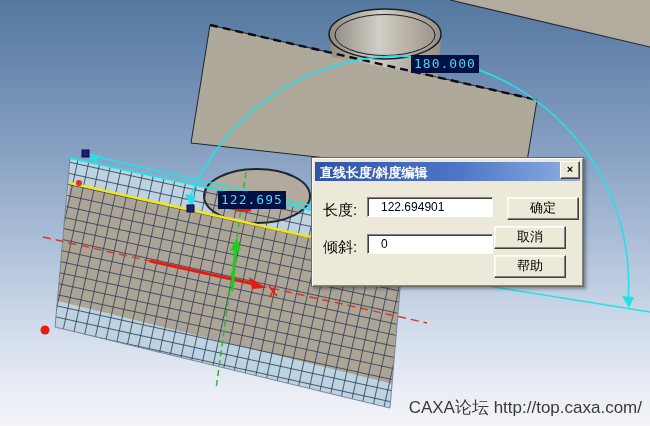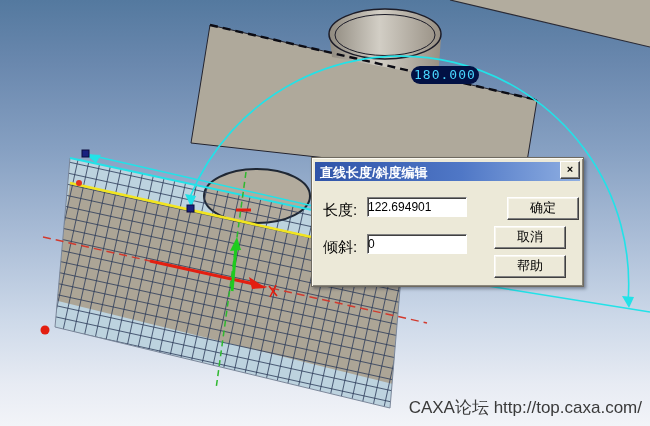--- a/index.html
+++ b/index.html
@@ -10,21 +10,21 @@
   }
   #scene{position:absolute;left:0;top:0;}
   .dim-label{
     position:absolute;z-index:2;
     background:#021144;color:#49d6ff;
     font-family:"DejaVu Sans Mono",monospace;
     font-size:13px;line-height:16px;letter-spacing:1px;
     padding:1px 3px;white-space:nowrap;
   }
   #dim-122{left:218px;top:191px;}
-  #dim-180{left:411px;top:66px;border-radius:9px;}
+  #dim-180{left:411px;top:55px;}
   .watermark{
     position:absolute;right:8px;top:396px;z-index:2;
     color:#3a3a3a;font-size:17px;white-space:nowrap;
   }
   
   .dialog{
     position:absolute;left:311px;top:157px;width:271px;height:128px;z-index:3;
     background:#ECE9D8;border:1px solid #6e6a60;
     box-shadow:inset 1px 1px 0 #fbf9f1,inset -1px -1px 0 #8a867c,2px 2px 3px rgba(20,25,40,.4);
     font-size:12px;color:#000;
@@ -41,21 +41,21 @@
     box-shadow:inset -1px -1px 0 #808080;
     font-weight:bold;font-size:11px;line-height:14px;text-align:center;
     font-family:"Liberation Sans",sans-serif;cursor:default;
   }
   .dlg-row-label{position:absolute;left:11px;font-size:15px;}
   .dlg-input{
     position:absolute;left:55px;width:98px;height:18px;
     border:1px solid;border-color:#808080 #fff #fff #808080;
     box-shadow:inset 1px 1px 0 #404040;
     background:#fff;font-size:12px;font-family:"Liberation Sans",sans-serif;
-    padding:0 0;
+    padding:0 13px;
   }
   .dlg-btn{
     position:absolute;left:182px;width:70px;height:21px;
     background:#ECE9D8;border:1px solid;border-color:#fff #404040 #404040 #fff;
     box-shadow:inset -1px -1px 0 #808080,inset 1px 1px 0 #f8f6ee;
     font-size:13px;line-height:19px;text-align:center;
     font-family:"Liberation Sans",sans-serif;cursor:default;
   }
 </style>
 </head>
@@ -118,20 +118,21 @@
     <path d="M85,154 L101,155 L96,163 Z" fill="#22e2e8"></path>
     <path d="M488,286 L650,312" stroke="#22e2e8" stroke-width="1.6" fill="none"></path>
     <path d="M190,197 A228,228 0 0 1 628,302" fill="none" stroke="#22e2e8" stroke-width="1.6"></path>
     <path d="M191,207 L185,194 L196,196 Z" fill="#22e2e8"></path>
     <path d="M629,308 L622,296 L634,297 Z" fill="#22e2e8"></path>
 
     <rect x="82" y="150" width="7" height="7" fill="#18207e" stroke="#0a0a3c"></rect>
     <rect x="187" y="205" width="7" height="7" fill="#18207e" stroke="#0a0a3c"></rect>
   </svg>
 
+  <div class="dim-label" id="dim-122">122.695</div>
   <div class="dim-label" id="dim-180">180.000</div>
 
   <div class="dialog">
     <div class="dialog-title">
       <span>直线长度/斜度编辑</span>
     </div>
     <div class="close-btn">×</div>
 
     <div class="dlg-row-label" style="top:43px;">长度:</div>
     <input class="dlg-input" style="top: 39px;" type="text" value="122.694901">

